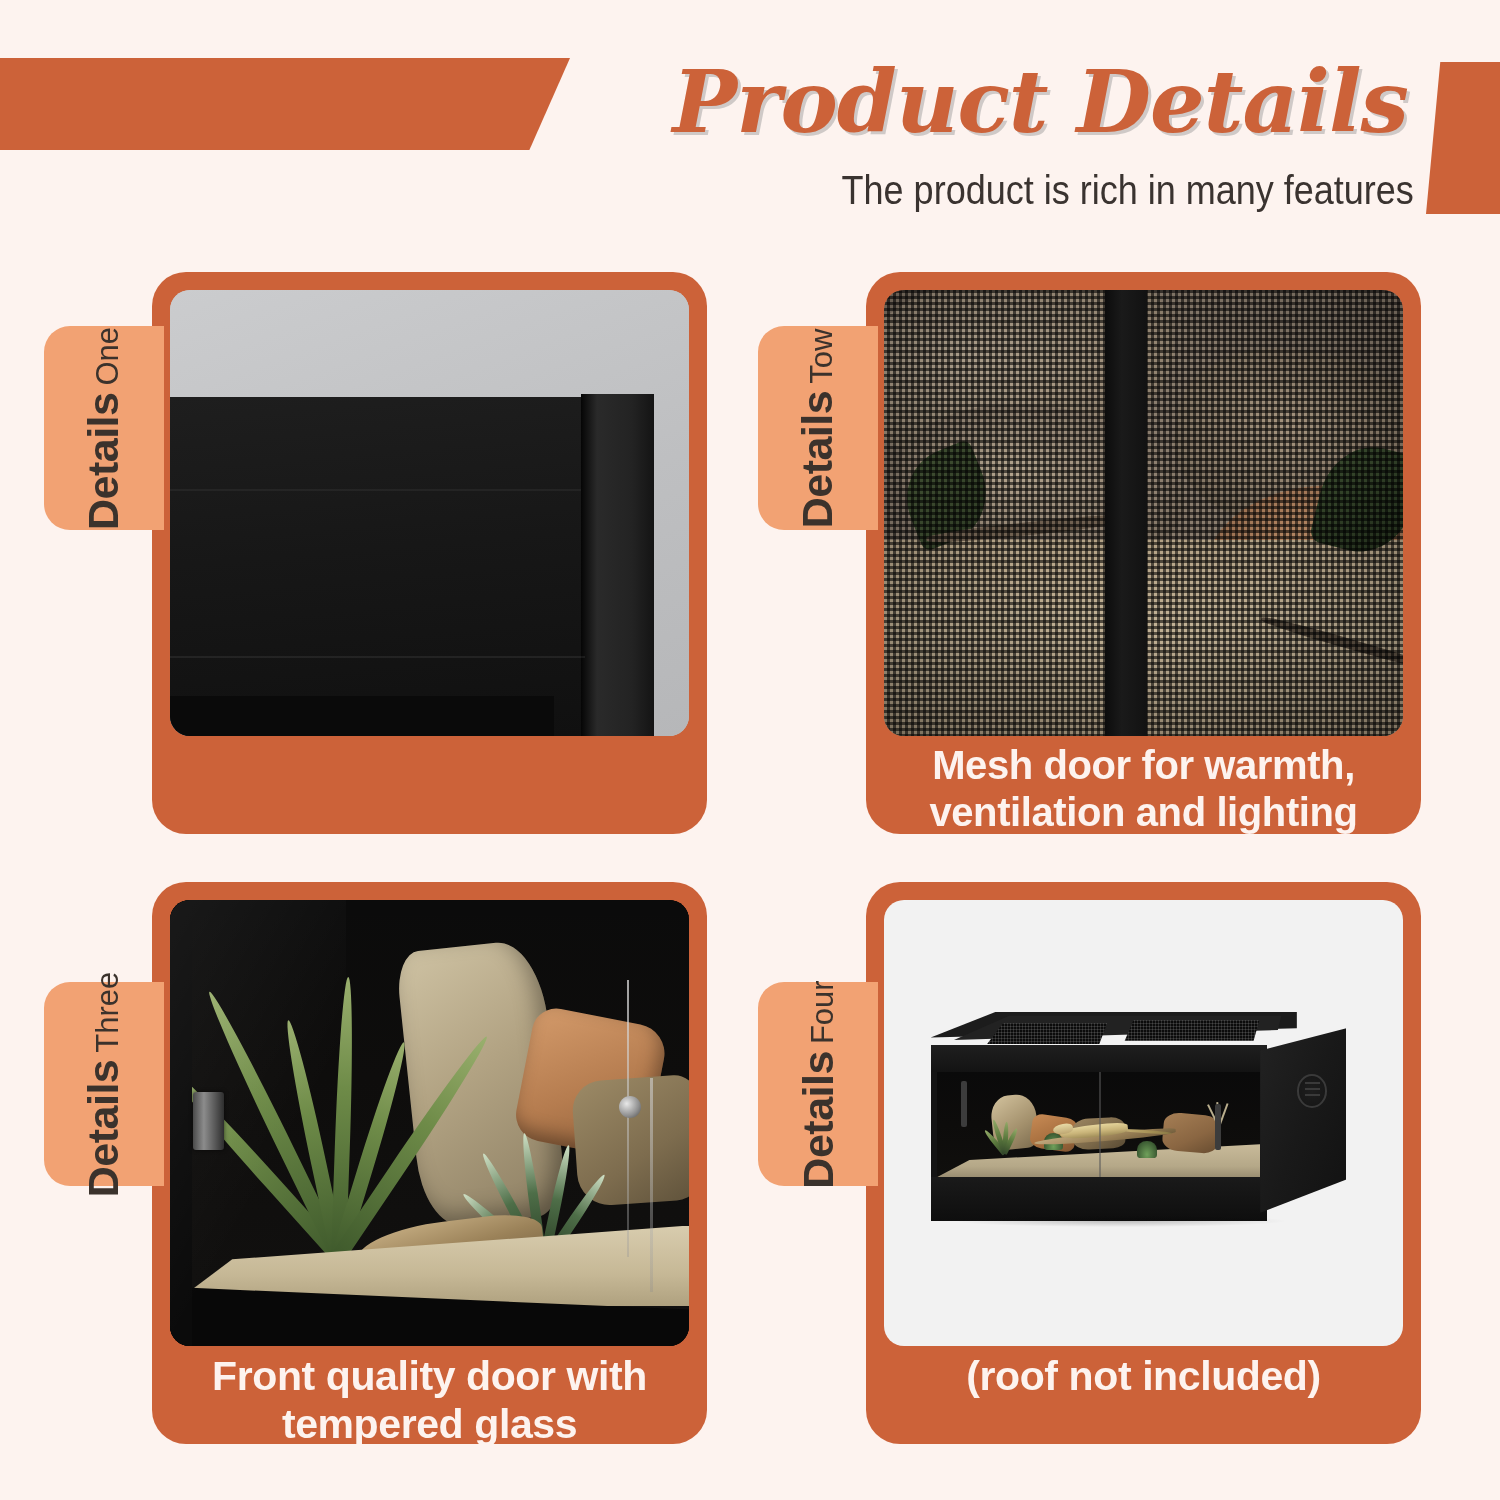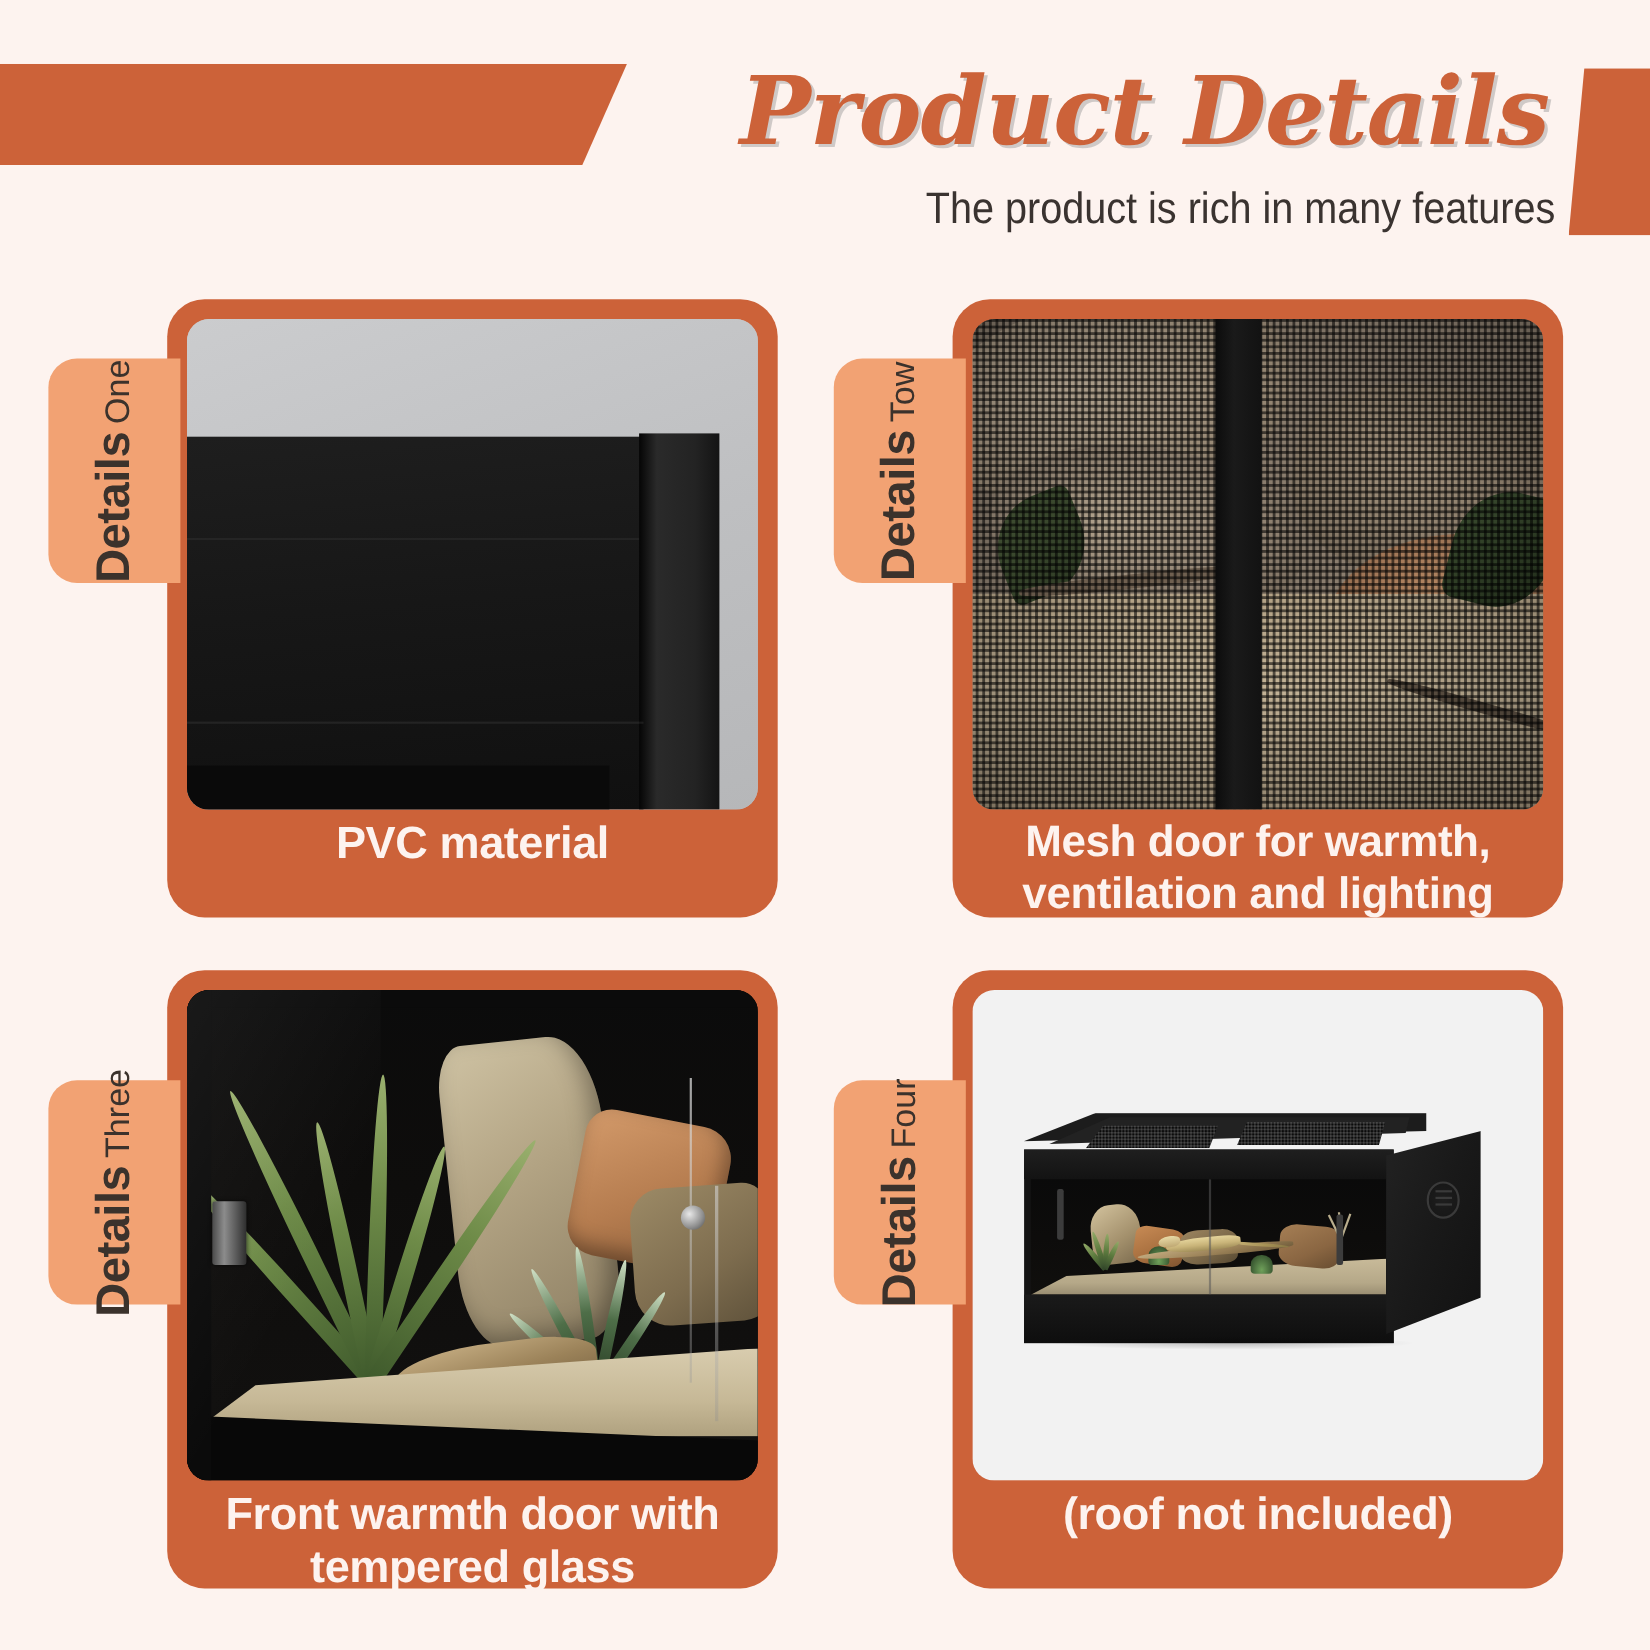--- a/index.html
+++ b/index.html
@@ -555,21 +555,20 @@
       <div class="pvc-scene">
         <div class="pvc-grey-grad"></div>
         <div class="pvc-panel"></div>
         <div class="pvc-edge"></div>
         <div class="pvc-seam"></div>
         <div class="pvc-base"></div>
       </div>
     </div>
 
     <div class="card-caption" style="top:470px;">
-      <div>PVC material</div>
     </div>
 
     <div class="tab" style="left:-108px; top:54px; width:120px; height:204px;">
       <div class="tab-inner">
         <span class="tab-main">Details</span>
         <span class="tab-sub">One</span>
       </div>
     </div>
   </div>
 
@@ -642,21 +641,21 @@
         <div class="d-probe-head"></div>
 
         <div class="d-bottom-rail"></div>
         <div class="d-glass-frame"></div>
         <div class="d-glass-sheen"></div>
         <div class="d-handle"></div>
       </div>
     </div>
 
     <div class="card-caption" style="top:470px;">
-      <div>Front warmth door with</div>
+      <div>Front quality door with</div>
       <div>tempered glass</div>
     </div>
 
     <div class="tab" style="left:-108px; top:100px; width:120px; height:204px;">
       <div class="tab-inner">
         <span class="tab-main">Details</span>
         <span class="tab-sub">Three</span>
       </div>
     </div>
   </div>

